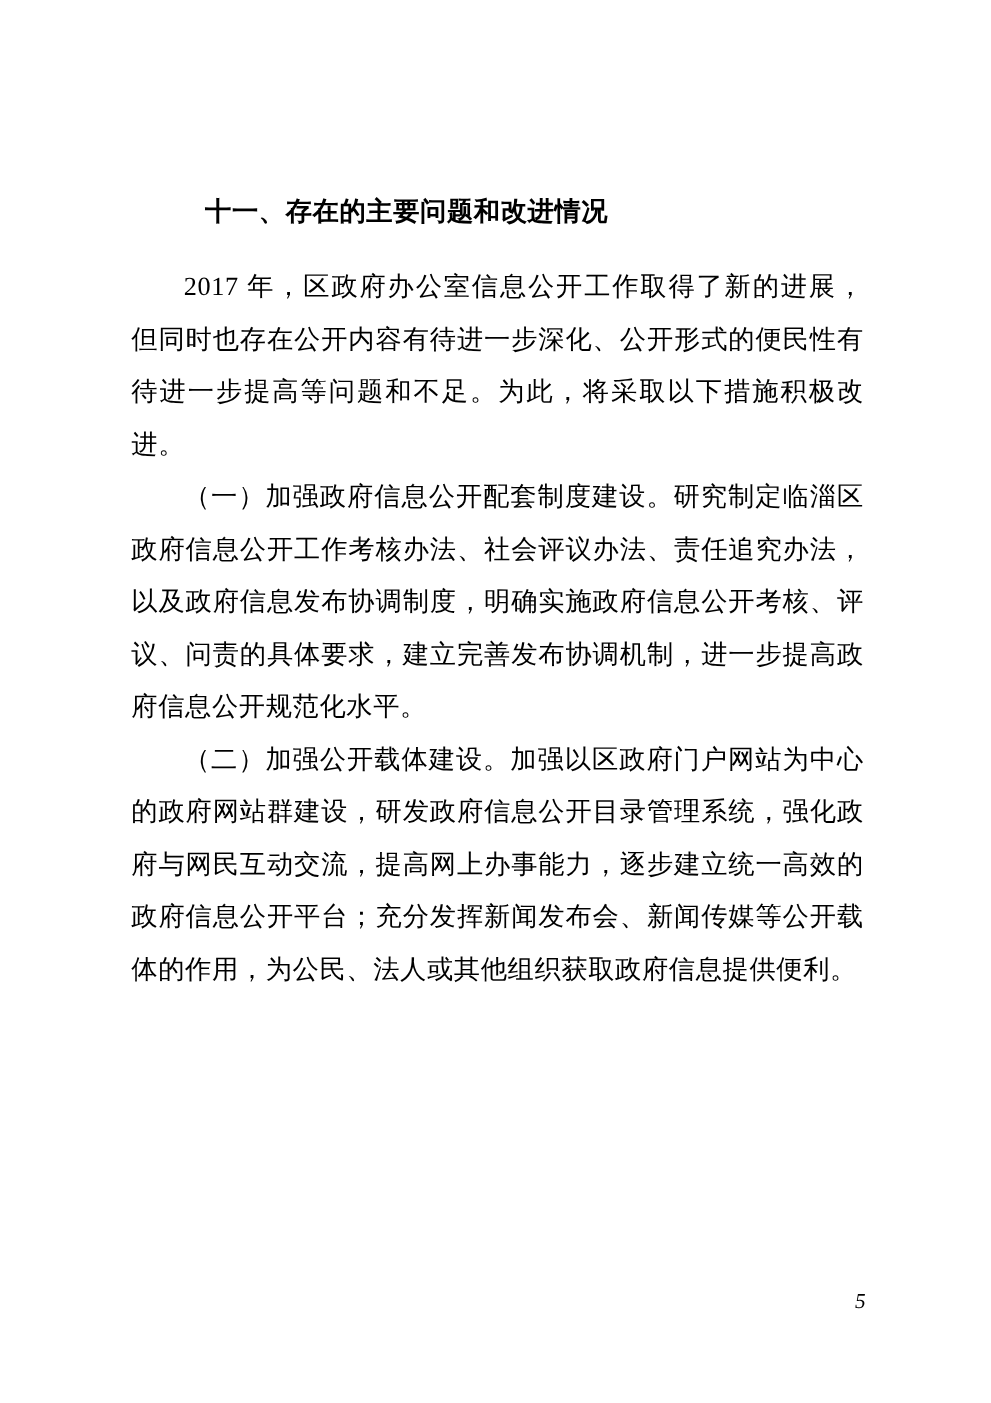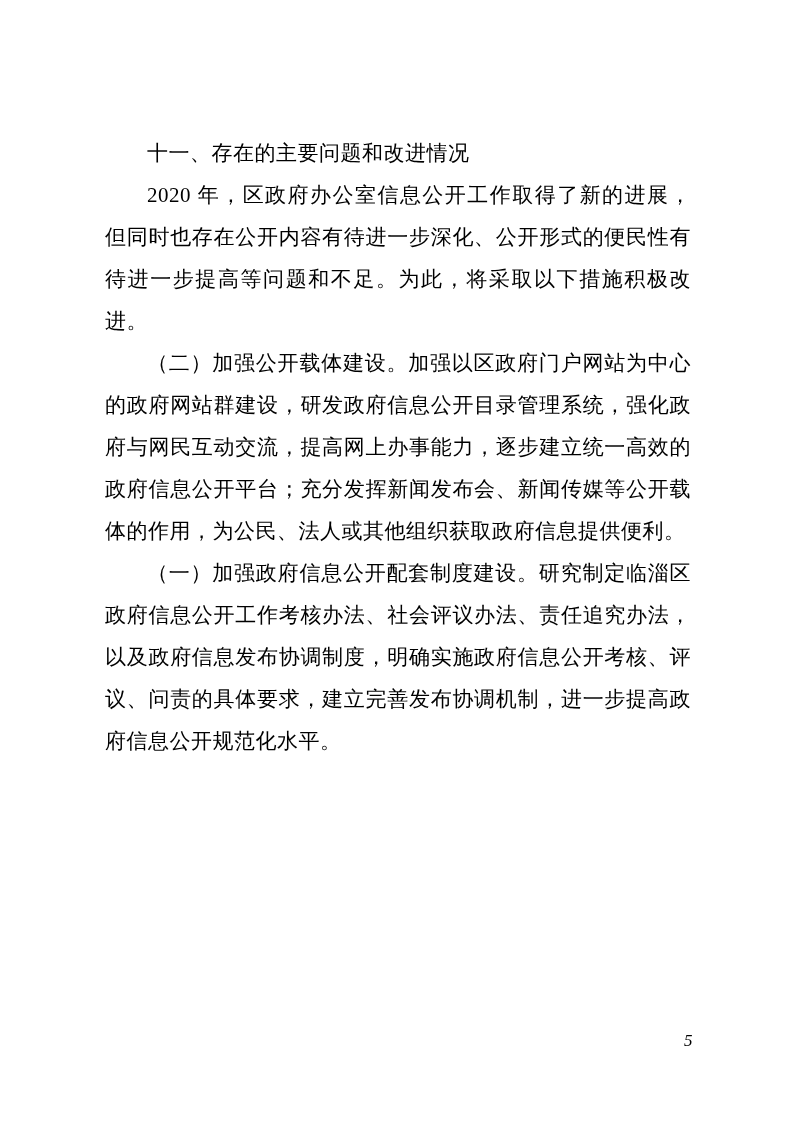--- a/index.html
+++ b/index.html
@@ -15,23 +15,23 @@
     overflow: hidden;
     color: #000000;
   }
   .content {
     position: absolute;
     left: 105px;
     top: 132px;
     width: 586px;
   }
   .doc-heading {
-    margin: 0;
+    margin: 17px;
     font-family: "Liberation Sans", "DejaVu Sans", sans-serif;
-    font-weight: normal;
+    font-weight: bold;
     font-size: 21px;
     line-height: 42px;
     text-indent: 2em;
     text-align: left;
     color: #000000;
     letter-spacing: 0.5px;
   }
   .body-par {
     margin: 0;
     font-family: "Liberation Serif", "DejaVu Serif", serif;
@@ -54,18 +54,18 @@
     line-height: 22px;
     color: #000000;
   }
 </style>
 </head>
 <body>
 
 <div class="sheet">
   <div class="content">
     <h2 class="doc-heading">十一、存在的主要问题和改进情况</h2>
-    <p class="body-par">2020 年，区政府办公室信息公开工作取得了新的进展，但同时也存在公开内容有待进一步深化、公开形式的便民性有待进一步提高等问题和不足。为此，将采取以下措施积极改进。</p>
+    <p class="body-par">2017 年，区政府办公室信息公开工作取得了新的进展，但同时也存在公开内容有待进一步深化、公开形式的便民性有待进一步提高等问题和不足。为此，将采取以下措施积极改进。</p>
+    <p class="body-par">（一）加强政府信息公开配套制度建设。研究制定临淄区政府信息公开工作考核办法、社会评议办法、责任追究办法，以及政府信息发布协调制度，明确实施政府信息公开考核、评议、问责的具体要求，建立完善发布协调机制，进一步提高政府信息公开规范化水平。</p>
     <p class="body-par">（二）加强公开载体建设。加强以区政府门户网站为中心的政府网站群建设，研发政府信息公开目录管理系统，强化政府与网民互动交流，提高网上办事能力，逐步建立统一高效的政府信息公开平台；充分发挥新闻发布会、新闻传媒等公开载体的作用，为公民、法人或其他组织获取政府信息提供便利。</p>
-    <p class="body-par">（一）加强政府信息公开配套制度建设。研究制定临淄区政府信息公开工作考核办法、社会评议办法、责任追究办法，以及政府信息发布协调制度，明确实施政府信息公开考核、评议、问责的具体要求，建立完善发布协调机制，进一步提高政府信息公开规范化水平。</p>
   </div>
   <div class="page-number">5</div>
 </div>
 
 </body></html>

